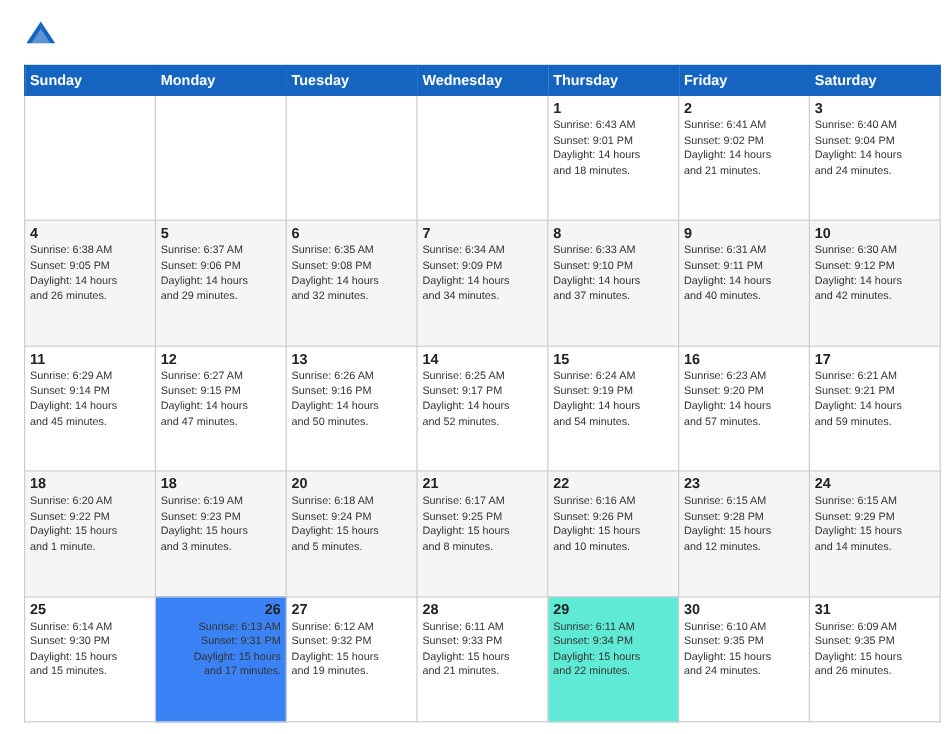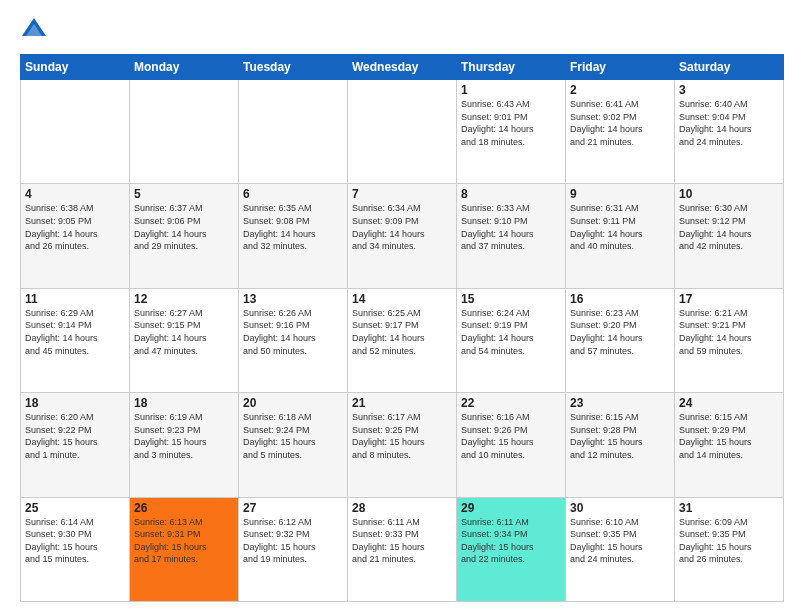--- a/index.html
+++ b/index.html
@@ -310,21 +310,21 @@
           </td>
         </tr>
         <tr>
           <td style="background: rgb(255, 255, 255);">
             <span class="day-num">25</span>
             <div class="day-info" style="white-space: pre-line;">Sunrise: 6:14 AM
 Sunset: 9:30 PM
 Daylight: 15 hours
 and 15 minutes.</div>
           </td>
-          <td style="background: #f97316;">
+          <td style="background: #3b82f6; text-align: right;">
             <span class="day-num">26</span>
             <div class="day-info" style="white-space: pre-line;">Sunrise: 6:13 AM
 Sunset: 9:31 PM
 Daylight: 15 hours
 and 17 minutes.</div>
           </td>
           <td style="background: rgb(255, 255, 255);">
             <span class="day-num">27</span>
             <div class="day-info" style="white-space: pre-line;">Sunrise: 6:12 AM
 Sunset: 9:32 PM

